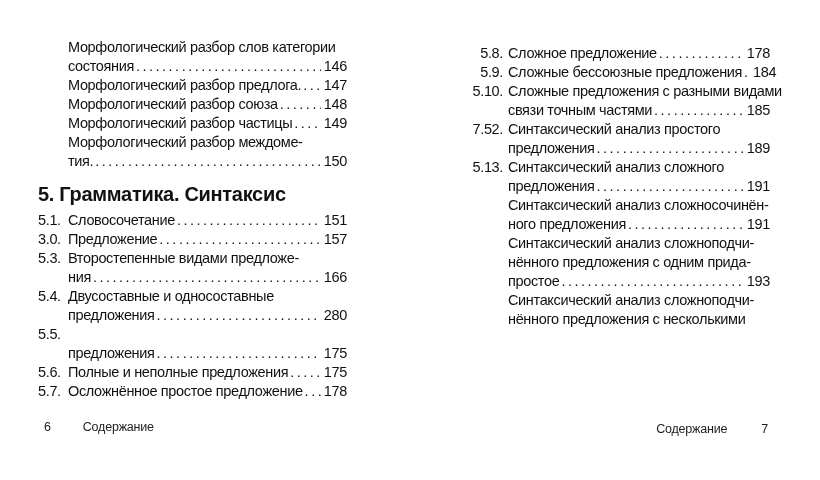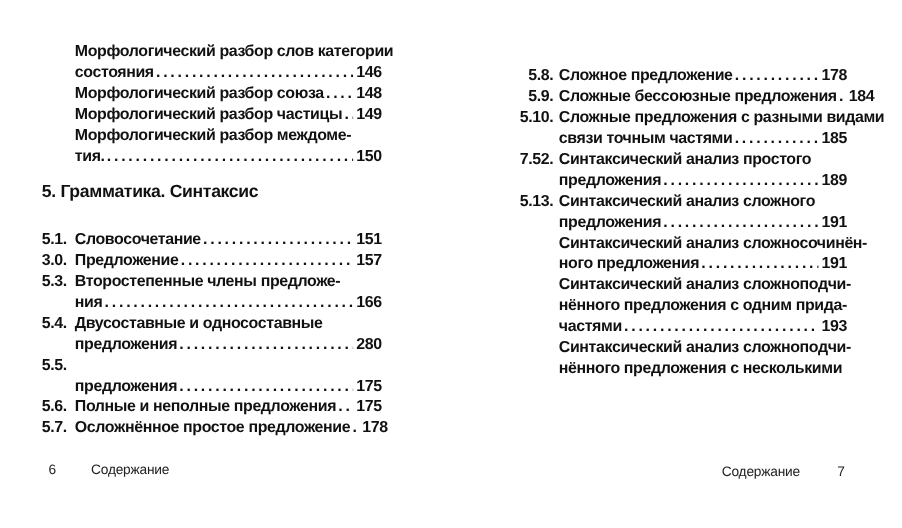--- a/index.html
+++ b/index.html
@@ -3,30 +3,30 @@
 <meta charset="utf-8">
 <style>
   html,body{margin:0;padding:0;}
   body{
     width:820px;height:480px;background:#ffffff;overflow:hidden;position:relative;
     font-family:"Liberation Sans","DejaVu Sans",sans-serif;
     color:#111;font-size:14.5px;letter-spacing:-0.35px;
   }
   .toc{position:absolute;}
   #toc-left{left:38px;top:38px;width:309px;}
-  #toc-right{left:470px;top:60px;width:300px;}
+  #toc-right{left:470px;top:44px;width:300px;}
   .toc-entry{}
-  .toc-line{display:flex;align-items:center;line-height:19px;font-weight:bold;}
+  .toc-line{display:flex;align-items:center;line-height:19px;}
   .num{flex:0 0 30px;}
   #toc-right .num{flex:0 0 38px;text-align:right;padding-right:5px;box-sizing:border-box;}
   .t{white-space:nowrap;}
   .dots{flex:1 1 auto;overflow:hidden;white-space:nowrap;min-width:6px;margin:0 3px 0 2px;}
   .dots::after{content:"..........................................................................";letter-spacing:2.5px;}
   .pg{white-space:nowrap;}
-  .toc-heading{font-weight:bold;font-size:16px;letter-spacing:-0.3px;margin:13px 0 24px;line-height:20px;}
+  .toc-heading{font-weight:bold;font-size:20px;letter-spacing:-0.3px;margin:13px 0 7px;line-height:20px;}
   .footer{position:absolute;font-size:12.5px;letter-spacing:-0.2px;color:#222;display:flex;align-items:baseline;}
   .footer-left{left:44px;top:420px;gap:32px;}
   .footer-right{right:52px;top:422px;gap:34px;}
 </style>
 </head>
 <body>
 
 <div class="spread">
 
   <div class="toc" id="toc-left">
@@ -38,20 +38,28 @@
         <div class="toc-line">
           <span class="num"></span>
           <span class="t">состояния</span>
           <span class="dots"></span>
           <span class="pg">146</span>
         </div>
       </div>
       <div class="toc-entry">
         <div class="toc-line">
           <span class="num"></span>
+          <span class="t">Морфологический разбор предлога.</span>
+          <span class="dots"></span>
+          <span class="pg">147</span>
+        </div>
+      </div>
+      <div class="toc-entry">
+        <div class="toc-line">
+          <span class="num"></span>
           <span class="t">Морфологический разбор союза</span>
           <span class="dots"></span>
           <span class="pg">148</span>
         </div>
       </div>
       <div class="toc-entry">
         <div class="toc-line">
           <span class="num"></span>
           <span class="t">Морфологический разбор частицы</span>
           <span class="dots"></span>
@@ -83,21 +91,21 @@
         <div class="toc-line">
           <span class="num">3.0.</span>
           <span class="t">Предложение</span>
           <span class="dots"></span>
           <span class="pg">157</span>
         </div>
       </div>
       <div class="toc-entry">
         <div class="toc-line">
           <span class="num">5.3.</span>
-          <span class="t">Второстепенные члены предложе-</span>
+          <span class="t">Второстепенные видами предложе-</span>
         </div>
         <div class="toc-line">
           <span class="num"></span>
           <span class="t">ния</span>
           <span class="dots"></span>
           <span class="pg">166</span>
         </div>
       </div>
       <div class="toc-entry">
         <div class="toc-line">
@@ -209,21 +217,21 @@
         <div class="toc-line">
           <span class="num"></span>
           <span class="t">Синтаксический анализ сложноподчи-</span>
         </div>
         <div class="toc-line">
           <span class="num"></span>
           <span class="t">нённого предложения с одним прида-</span>
         </div>
         <div class="toc-line">
           <span class="num"></span>
-          <span class="t">частями</span>
+          <span class="t">простое</span>
           <span class="dots"></span>
           <span class="pg">193</span>
         </div>
       </div>
       <div class="toc-entry">
         <div class="toc-line">
           <span class="num"></span>
           <span class="t">Синтаксический анализ сложноподчи-</span>
         </div>
         <div class="toc-line">

